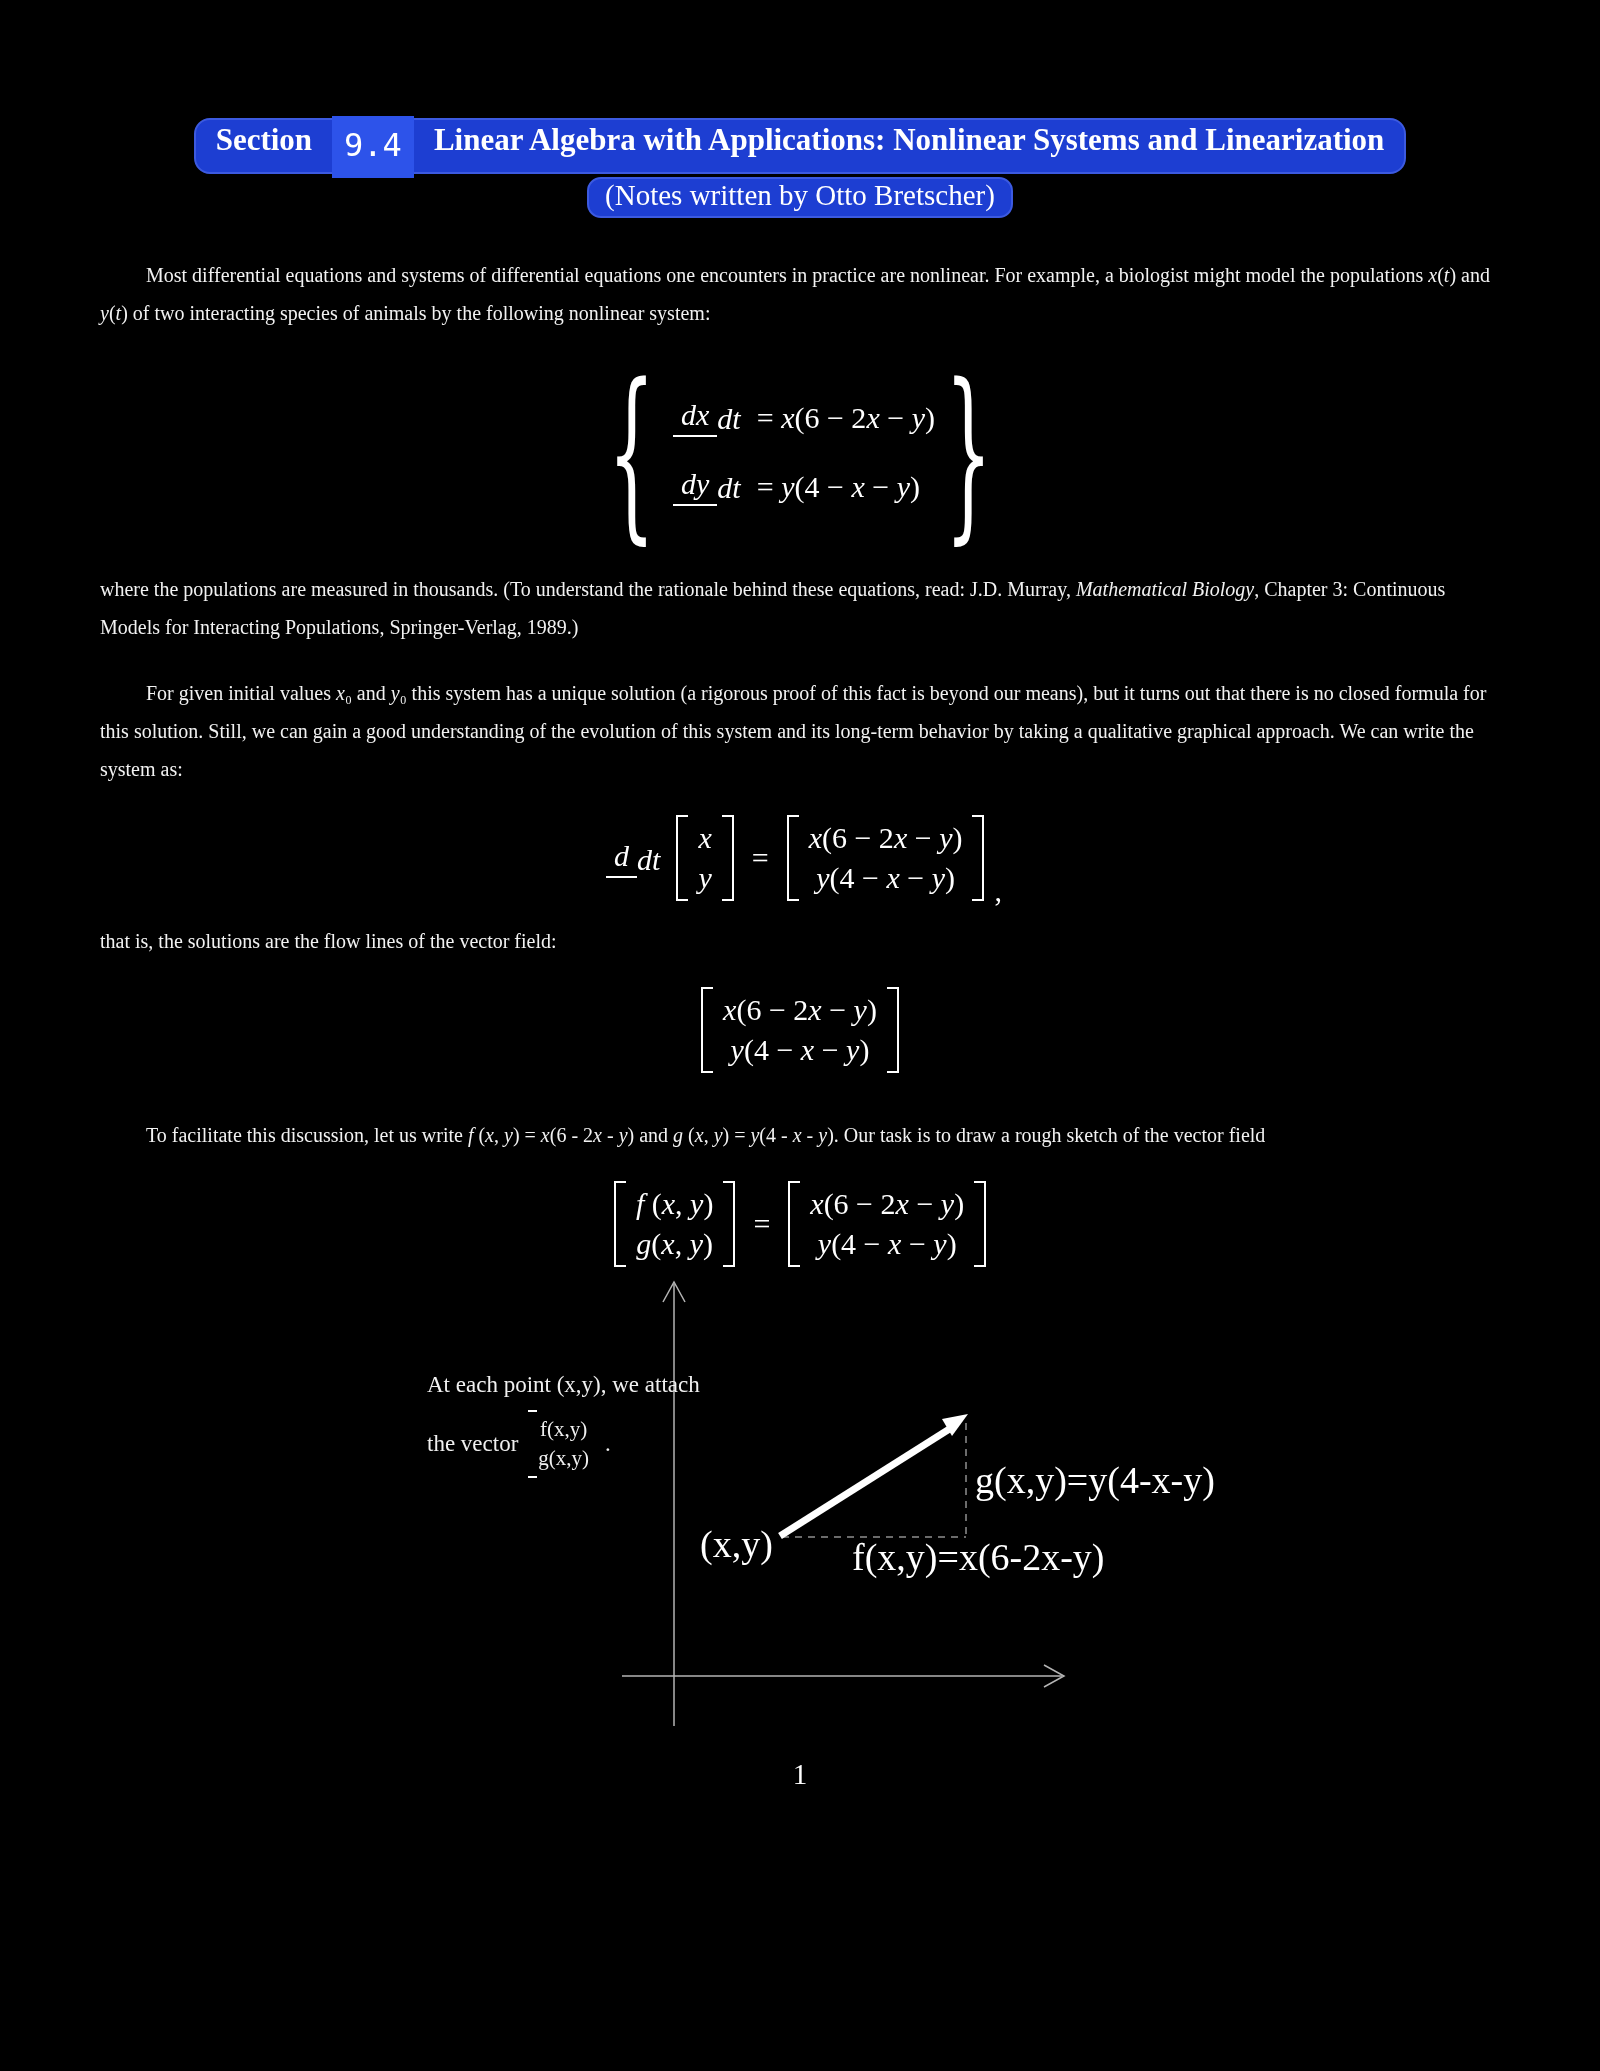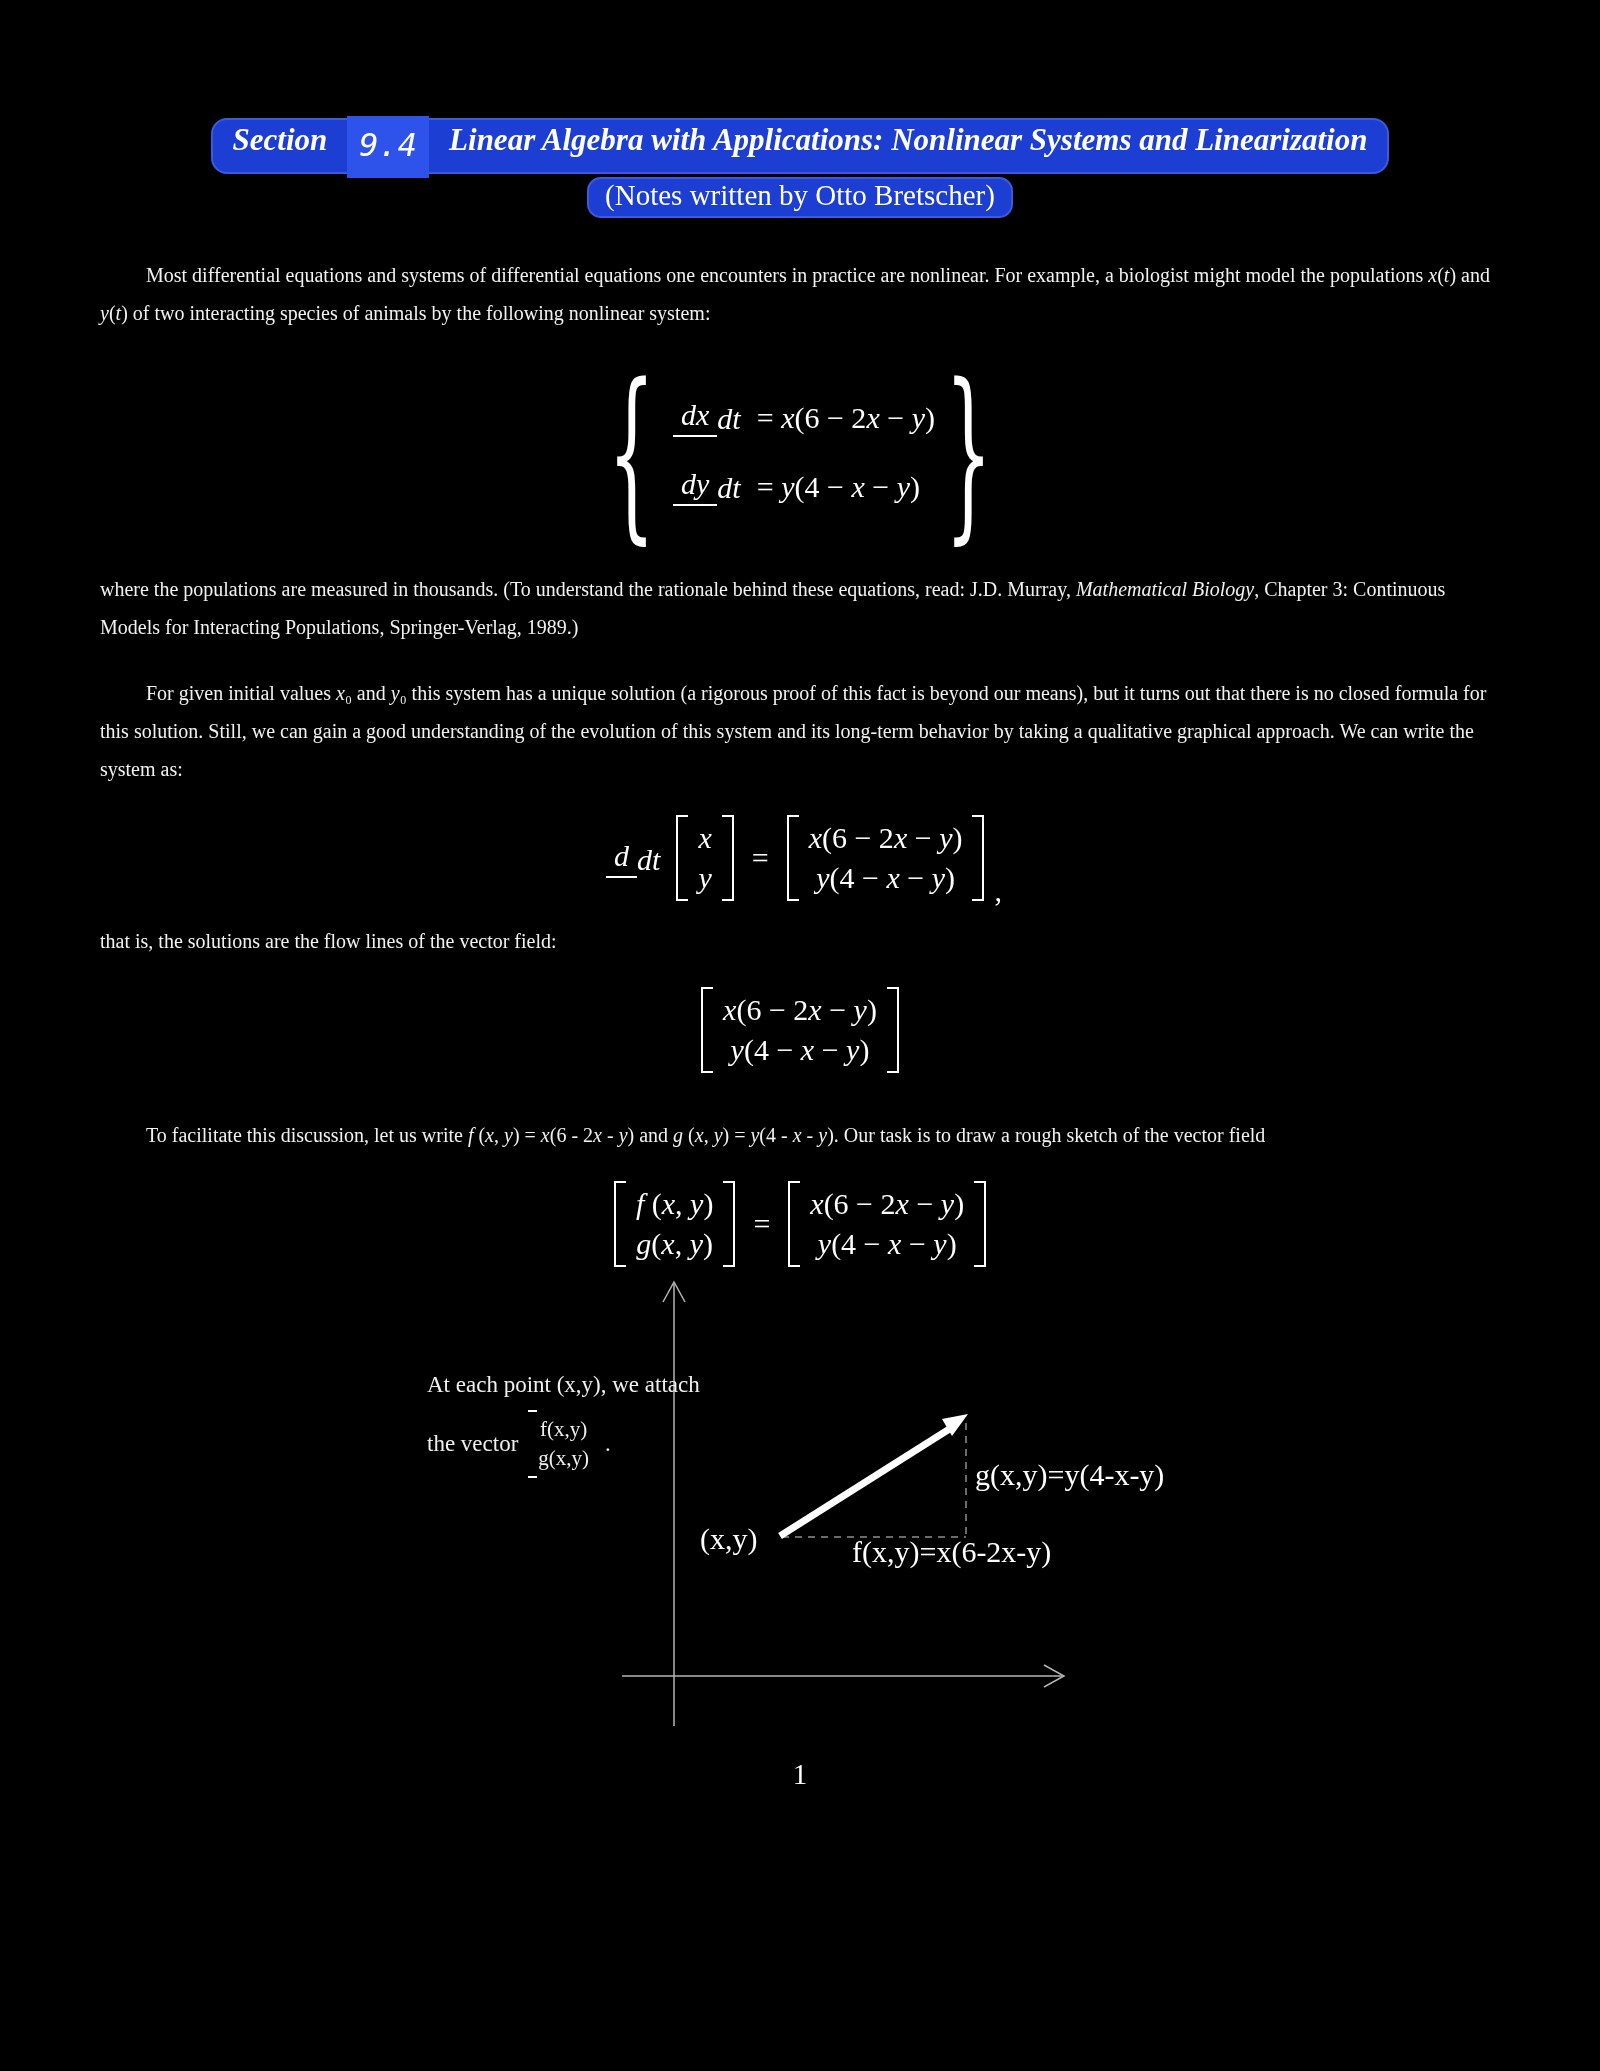--- a/index.html
+++ b/index.html
@@ -7,21 +7,21 @@
     position:relative; width:1600px; height:2071px; overflow:hidden;
     background:#000; color:#eee;
     font-family:"Liberation Serif","DejaVu Serif",serif;
   }
   .it {font-style:italic;}
 
   
   .title-block {padding-top:118px; text-align:center;}
   .title-bar {
     display:inline-block; background:#1d3ed2; border:2px solid #3c5ae0;
-    border-radius:16px; padding:2px 20px 6px; white-space:nowrap;font-style:italic;
+    border-radius:16px; padding:2px 20px 6px; white-space:nowrap;
   }
   .section-label, .title-text {font-weight:bold; font-size:31px; color:#fff;}
   .section-number {
     display:inline-block; background:#2d53ea; color:#fff;
     font-family:"DejaVu Sans Mono",monospace; font-size:32px;
     padding:10px 12px 14px; margin:-12px 16px; vertical-align:-6px;
   }
   .subtitle-wrap {margin-top:3px;}
   .subtitle-bar {
     display:inline-block; background:#1d3ed2; border:2px solid #3c5ae0;
@@ -63,21 +63,21 @@
   .comma {align-self:flex-end; margin-left:2px;}
 
   
   .diagram {position:relative; height:470px; margin-top:4px;}
   .diagram svg {position:absolute; left:0; top:0;}
   .dnote {position:absolute; left:427px; top:94px; width:310px; font-size:23px; color:#f0f0f0;}
   .dnote-line2 {display:flex; align-items:center; margin-top:12px;}
   .dnote .mat {font-size:21px; margin:0 6px 0 10px;flex-direction:column;}
   .dnote .mat .mrow {line-height:29px;}
   .dnote .mat .bl, .dnote .mat .br {border-width:1.5px; width:8px;}
-  .dlabel {position:absolute; color:#fff; font-size:30px; white-space:nowrap;}
+  .dlabel {position:absolute; color:#fff; font-size:38px; white-space:nowrap;}
   .lab-point {left:700px; top:244px;}
   .lab-f {left:852px; top:257px;}
   .lab-g {left:975px; top:180px;}
 
   .pagenum {text-align:center; font-size:29px; color:#fff; margin-top:10px;}
 </style>
 </head>
 <body>
 
 <div class="page">

